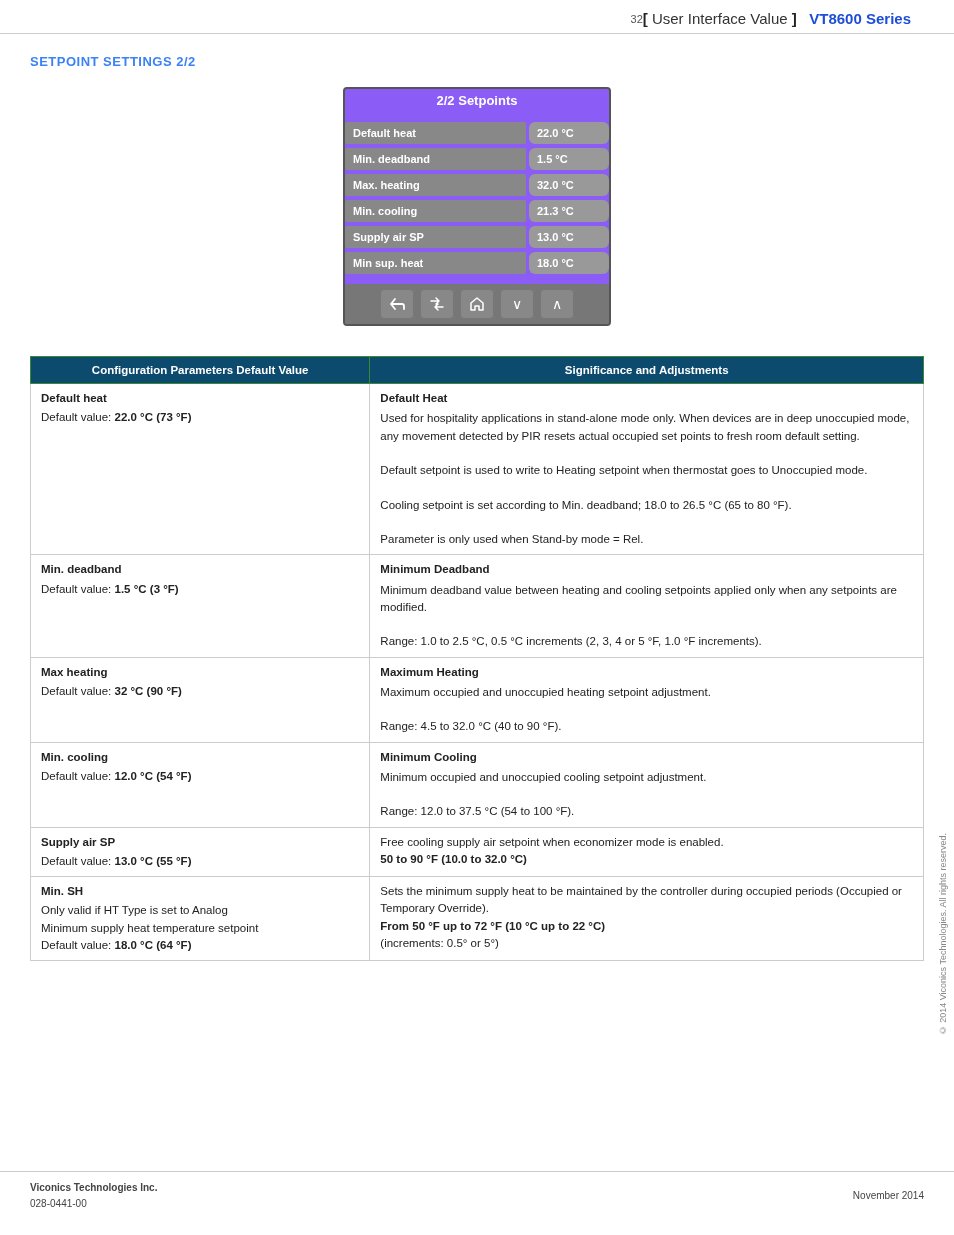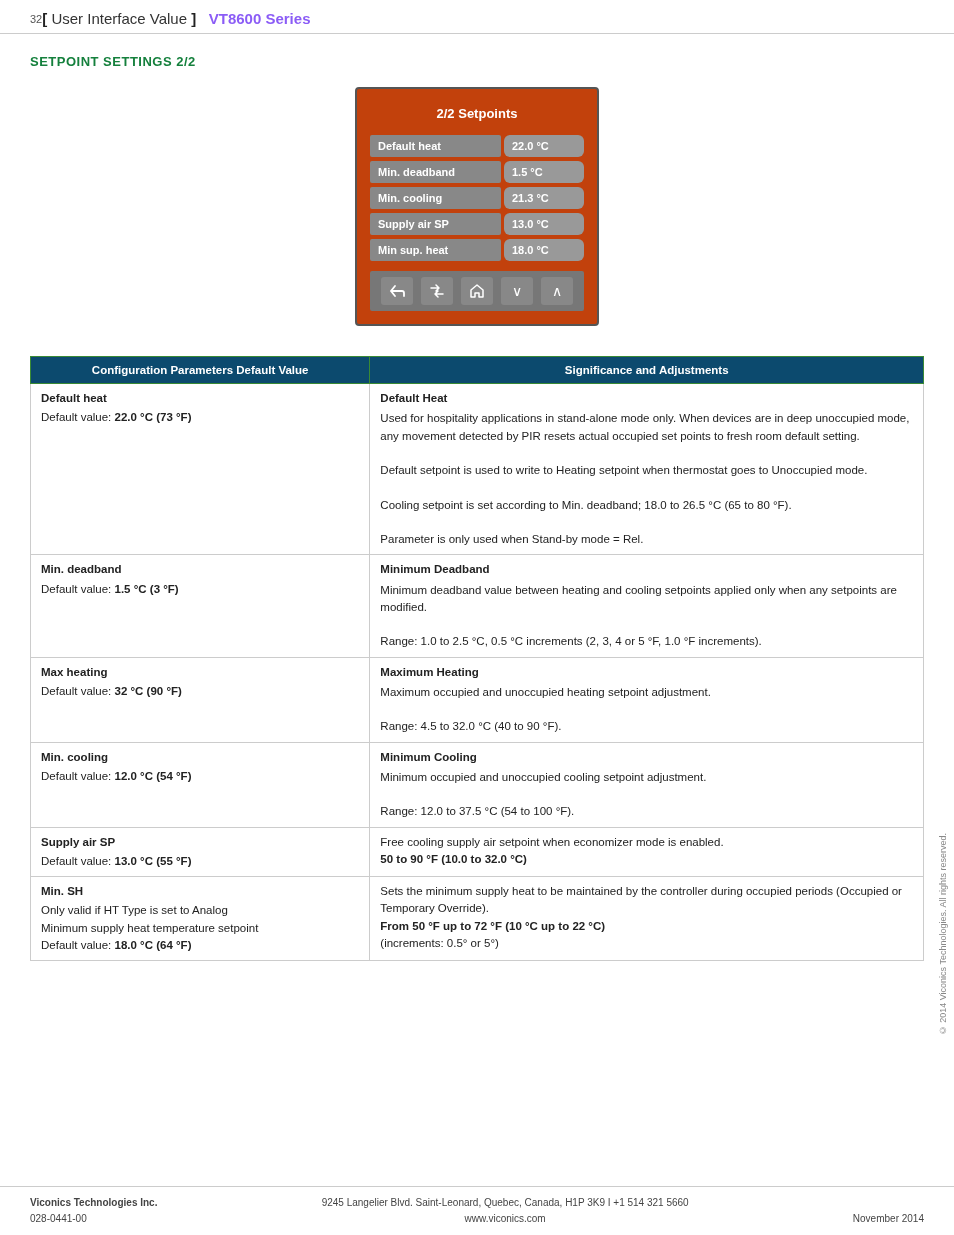--- a/index.html
+++ b/index.html
@@ -9,68 +9,68 @@
       color: #222;
       background: #fff;
       width: 954px;
       min-height: 1235px;
       position: relative;
     }
 
     
     .header {
       display: flex;
-      justify-content: flex-start;
+      justify-content: flex-end;
       align-items: center;
-      padding: 10px 34px 6px 30px;
+      padding: 10px 43px 6px 30px;
       border-bottom: 1px solid #ccc;
     }
     .header-page-num {
       font-size: 11px;
       color: #555;
     }
     .header-title {
       font-size: 15px;
       color: #333;
     }
     .header-title span.bracket {
       color: #222;
       font-weight: bold;
     }
     .header-title span.series {
-      color: #8b5cf6;
+      color: #1d4ed8;
       font-weight: bold;
     }
 
     
     .main-content {
       padding: 20px 30px;
     }
 
     
     .section-title {
-      color: #15803d;
+      color: #3b82f6;
       font-size: 13px;
       font-weight: bold;
       letter-spacing: 0.5px;
       margin-bottom: 18px;
     }
 
     
     .device-container {
       display: flex;
       justify-content: center;
       margin-bottom: 30px;
     }
     .device-screen {
-      background: #c2410c;
+      background: #8b5cf6;
       border: 2px solid #555;
       border-radius: 4px;
-      width: 244px;
-      padding: 13px;
+      width: 268px;
+      padding: 0;
     }
     .device-screen-title {
       text-align: center;
       color: #fff;
       font-size: 13px;
       font-weight: bold;
       margin-bottom: 10px;
       padding: 4px 0;
     }
     .device-row {
@@ -173,28 +173,28 @@
     }
     .param-significance-title {
       font-weight: bold;
       display: block;
       margin-bottom: 3px;
     }
 
     
     .footer {
       position: absolute;
-      bottom: 0;
+      bottom: 15px;
       left: 0;
       right: 0;
       border-top: 1px solid #ccc;
       padding: 8px 30px;
       display: flex;
       justify-content: space-between;
-      align-items: flex-end;
+      align-items: center;
       font-size: 10px;
       color: #444;
     }
     .footer-left { line-height: 1.6; }
     .footer-center { text-align: center; line-height: 1.6; }
     .footer-right { line-height: 1.6; text-align: right; }
 
     
     .sidebar-copyright {
       position: absolute;
@@ -231,20 +231,24 @@
       <div class="device-row">
         <span class="device-row-label">Default heat</span>
         <span class="device-row-value">22.0 °C</span>
       </div>
 
       <div class="device-row">
         <span class="device-row-label">Min. deadband</span>
         <span class="device-row-value">1.5 °C</span>
       </div>
 
+      <div class="device-row">
+        <span class="device-row-label">Max. heating</span>
+        <span class="device-row-value">32.0 °C</span>
+      </div>
 
       <div class="device-row">
         <span class="device-row-label">Min. cooling</span>
         <span class="device-row-value">21.3 °C</span>
       </div>
 
       <div class="device-row">
         <span class="device-row-label">Supply air SP</span>
         <span class="device-row-value">13.0 °C</span>
       </div>
@@ -371,20 +375,16 @@
 
 </div>
 
 <div class="sidebar-copyright">© 2014 Viconics Technologies. All rights reserved.</div>
 
 <div class="footer">
   <div class="footer-left">
     <strong>Viconics Technologies Inc.</strong><br>
     <span>028-0441-00</span>
   </div>
-  <div class="footer-center">
-    <span>9245 Langelier Blvd. Saint-Leonard, Quebec, Canada, H1P 3K9  I  +1 514 321 5660</span><br>
-    <span>www.viconics.com</span>
-  </div>
   <div class="footer-right">
     <span>November 2014</span>
   </div>
 </div>
 
 </body></html>

